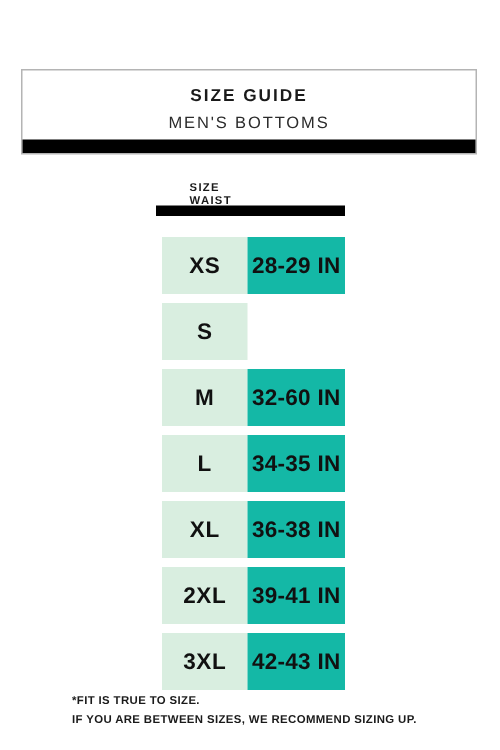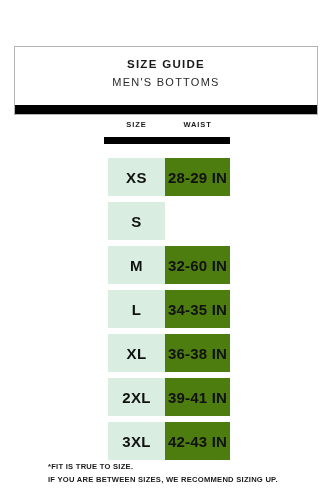--- a/index.html
+++ b/index.html
@@ -20,21 +20,21 @@
   .header-card {
     position: absolute;
     left: 14px;
     top: 46px;
     width: 304px;
     box-sizing: border-box;
     border: 1px solid #b4b4b4;
     background: #ffffff;
   }
   .header-inner {
-    padding: 10px 0 14px 0;
+    padding: 10px 0 2px 0;
     text-align: center;
   }
   .title {
     font-size: 11.5px;
     font-weight: bold;
     letter-spacing: 1.3px;
     color: #1a1a1a;
     line-height: 15px;
   }
   .subtitle {
@@ -50,20 +50,21 @@
     background: #000000;
   }
 
   
   .col-headers {
     position: absolute;
     left: 108px;
     top: 120px;
     width: 122px;
     display: flex;
+    flex-direction: column;
   }
   .col-head {
     font-size: 7.5px;
     font-weight: bold;
     letter-spacing: 0.9px;
     color: #1a1a1a;
     text-align: center;
   }
   .col-head.size  { width: 57px; }
   .col-head.waist { width: 65px; }
@@ -97,21 +98,21 @@
     font-weight: bold;
     letter-spacing: 0.4px;
     color: #111111;
   }
   .cell-size {
     width: 57px;
     background: #d9eee0;
   }
   .cell-waist {
     width: 65px;
-    background: #4d7c0f;
+    background: #14b8a6;
     letter-spacing: 0.2px;
   }
 
   
   .footnote {
     position: absolute;
     left: 48px;
     top: 461px;
     width: 270px;
   }

